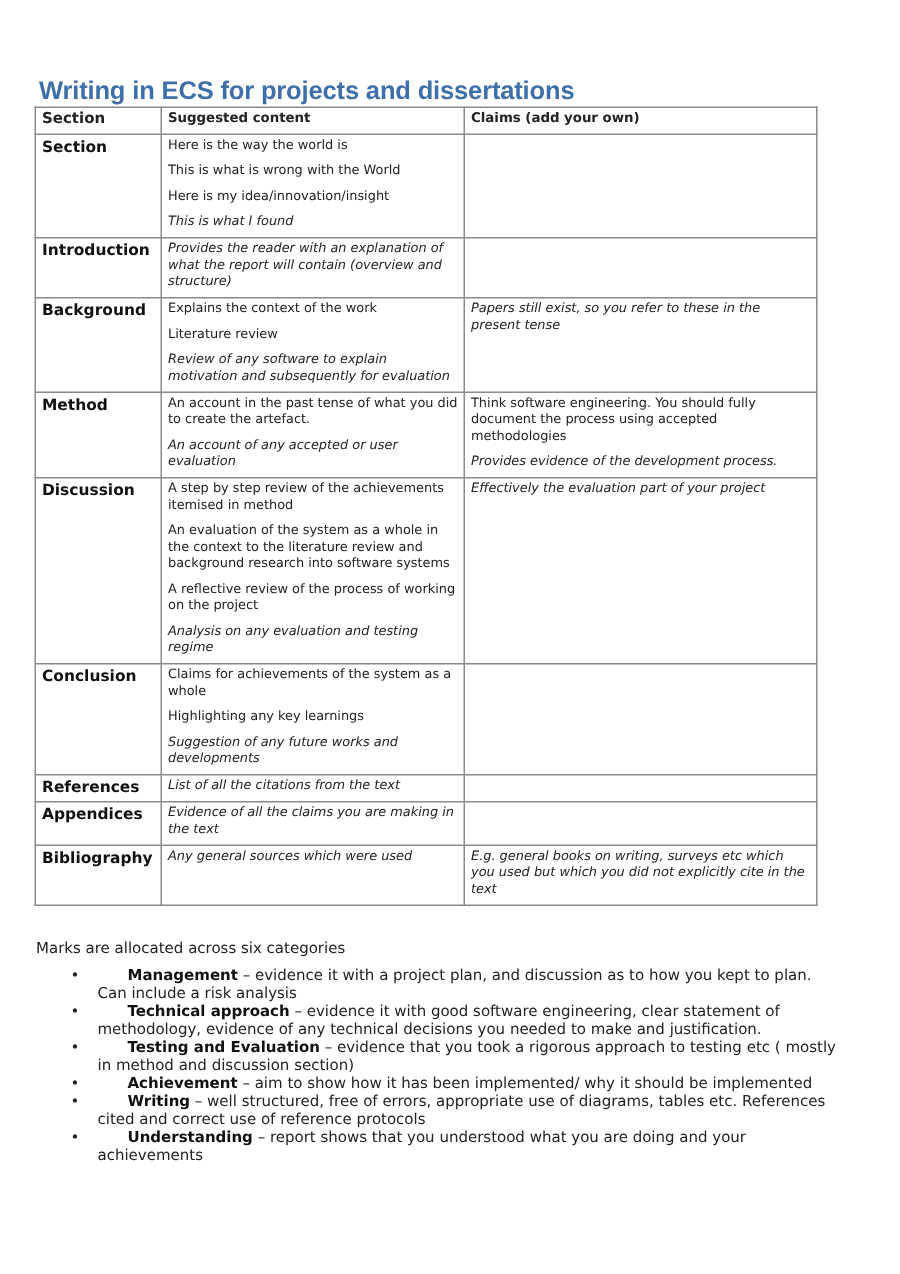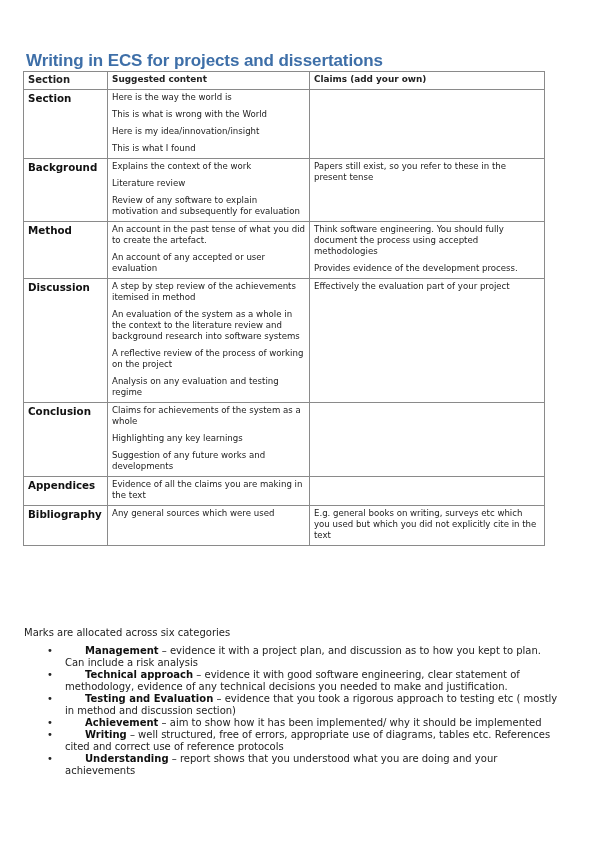--- a/index.html
+++ b/index.html
@@ -60,20 +60,21 @@
       font-weight: bold;
       font-size: 10.3px !important;
       color: #111 !important;
       padding-top: 3px !important;
     }
     .para {
       margin: 0 0 6px 0;
     }
     .para:last-child {
       margin-bottom: 2px;
+      font-style: italic;
     }
     .marks-intro {
       position: absolute;
       left: 24px;
       top: 627px;
       font-size: 10px;
       color: #222;
       white-space: nowrap;
     }
     ul.marks {
@@ -126,20 +127,27 @@
         <td class="section-name">Section</td>
         <td>
           <div class="para">Here is the way the world is</div>
           <div class="para">This is what is wrong with the World</div>
           <div class="para">Here is my idea/innovation/insight</div>
           <div class="para">This is what I found</div>
         </td>
         <td></td>
       </tr>
       <tr>
+        <td class="section-name">Introduction</td>
+        <td>
+          <div class="para">Provides the reader with an explanation of what the report will contain (overview and structure)</div>
+        </td>
+        <td></td>
+      </tr>
+      <tr>
         <td class="section-name">Background</td>
         <td>
           <div class="para">Explains the context of the work</div>
           <div class="para">Literature review</div>
           <div class="para">Review of any software to explain motivation and subsequently for evaluation</div>
         </td>
         <td>
           <div class="para">Papers still exist, so you refer to these in the present tense</div>
         </td>
       </tr>
@@ -165,20 +173,27 @@
         <td>
           <div class="para">Effectively the evaluation part of your project</div>
         </td>
       </tr>
       <tr>
         <td class="section-name">Conclusion</td>
         <td>
           <div class="para">Claims for achievements of the system as a whole</div>
           <div class="para">Highlighting any key learnings</div>
           <div class="para">Suggestion of any future works and developments</div>
+        </td>
+        <td></td>
+      </tr>
+      <tr>
+        <td class="section-name">References</td>
+        <td>
+          <div class="para">List of all the citations from the text</div>
         </td>
         <td></td>
       </tr>
       <tr>
         <td class="section-name">Appendices</td>
         <td>
           <div class="para">Evidence of all the claims you are making in the text</div>
         </td>
         <td></td>
       </tr>

